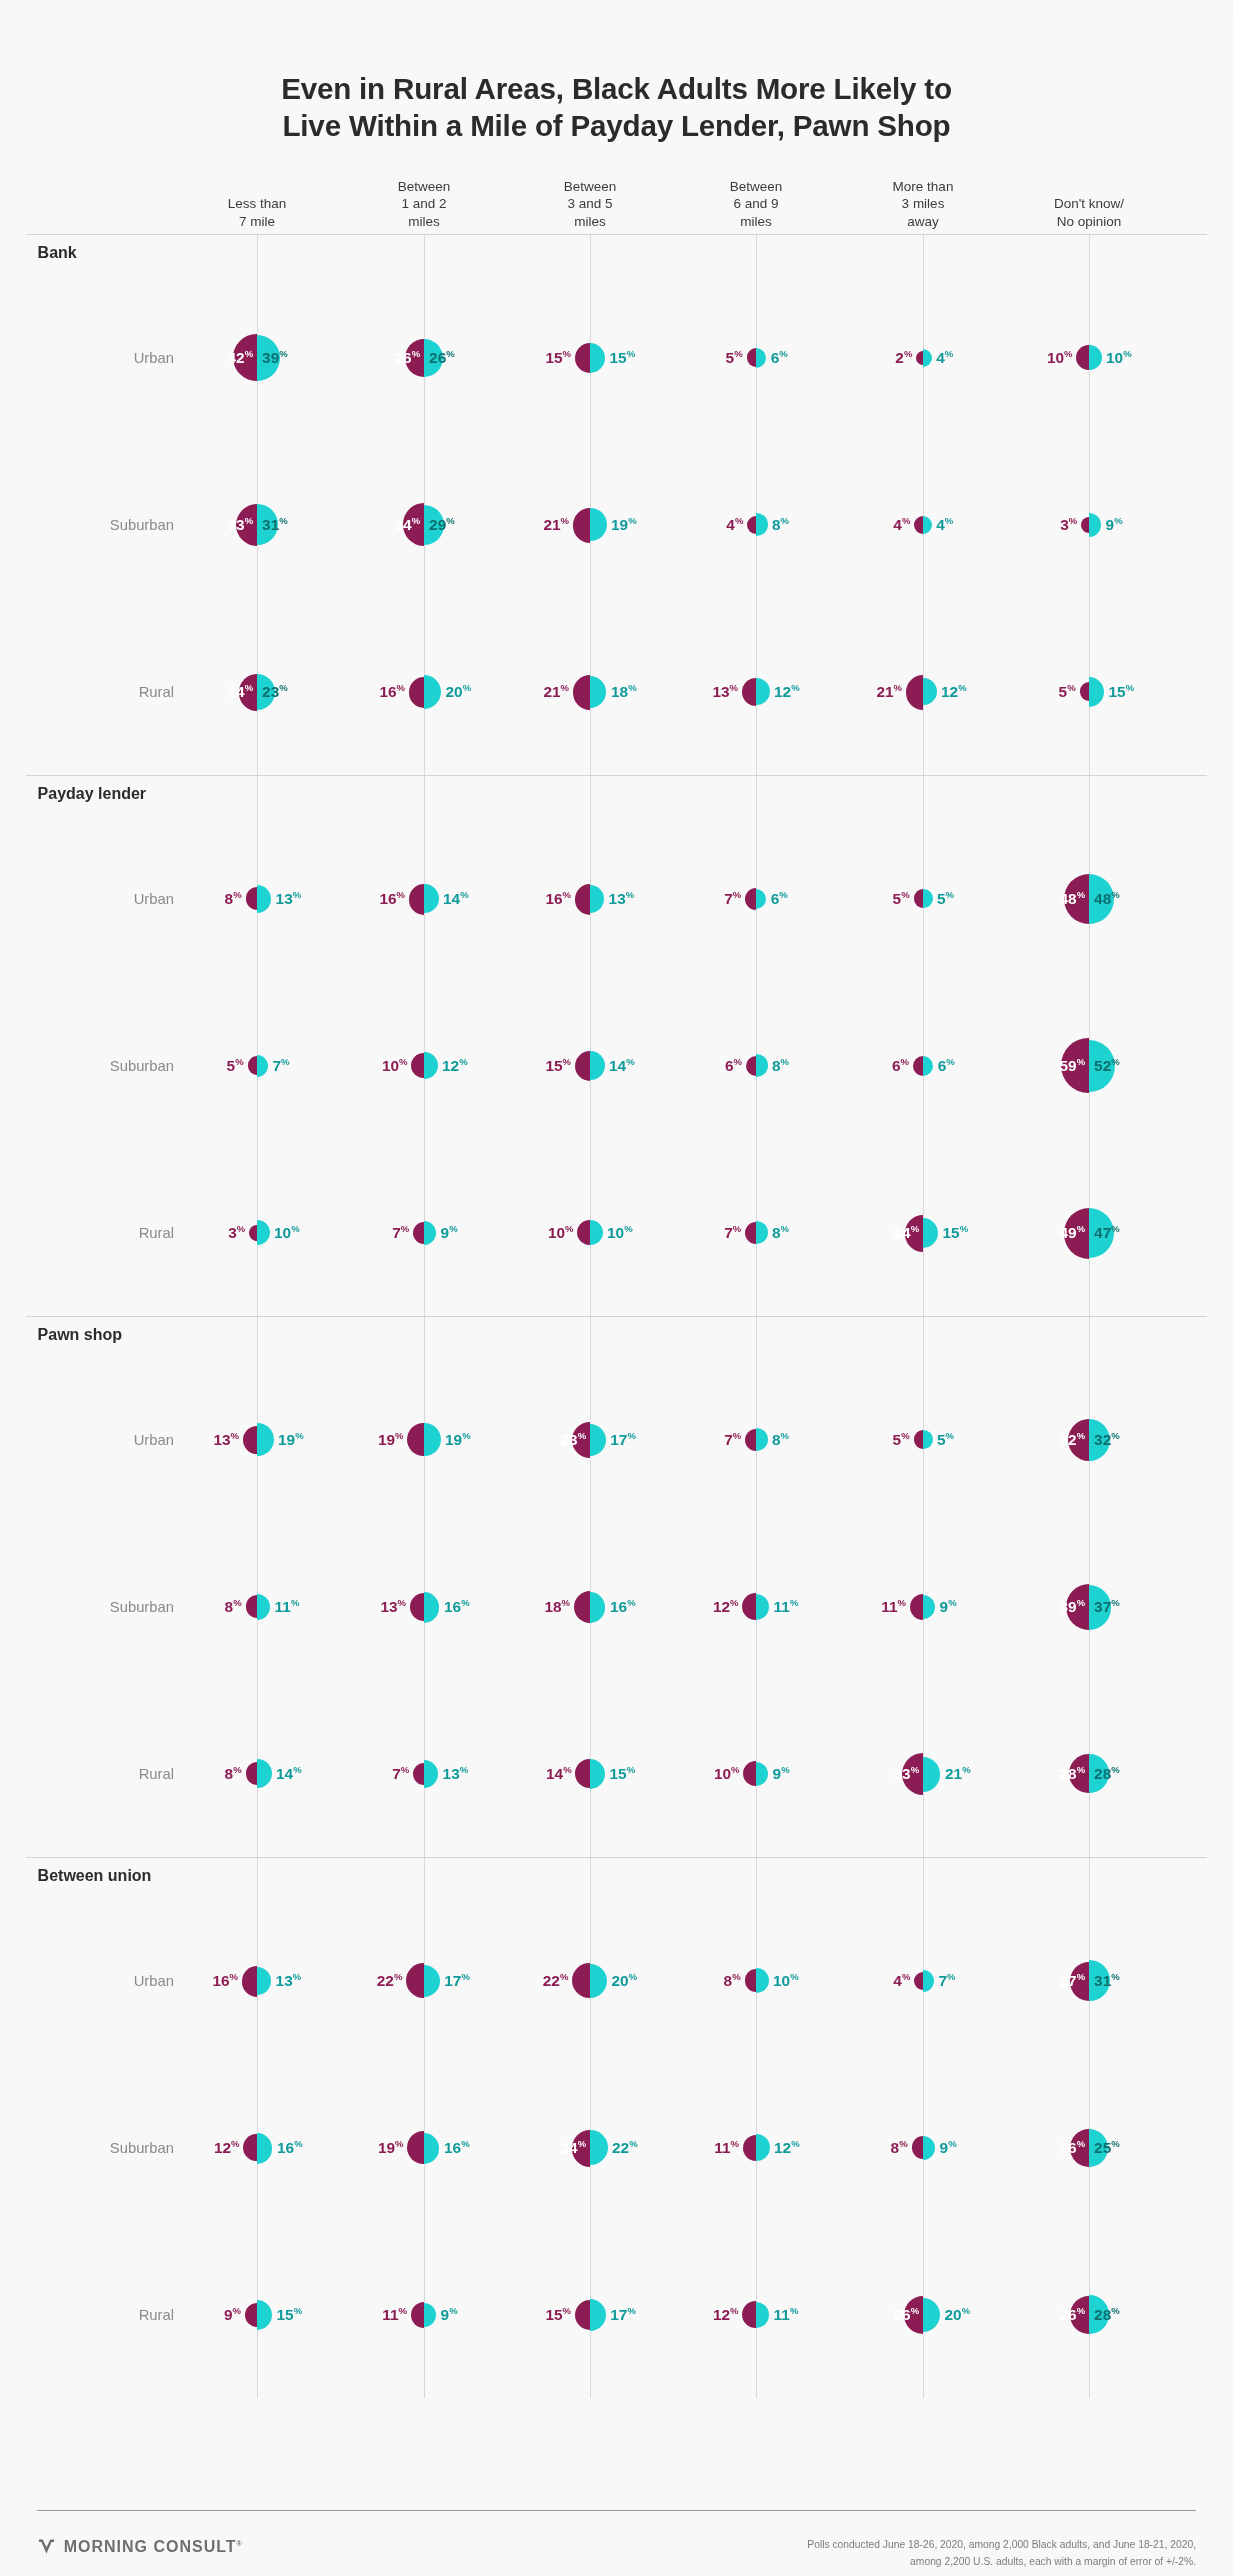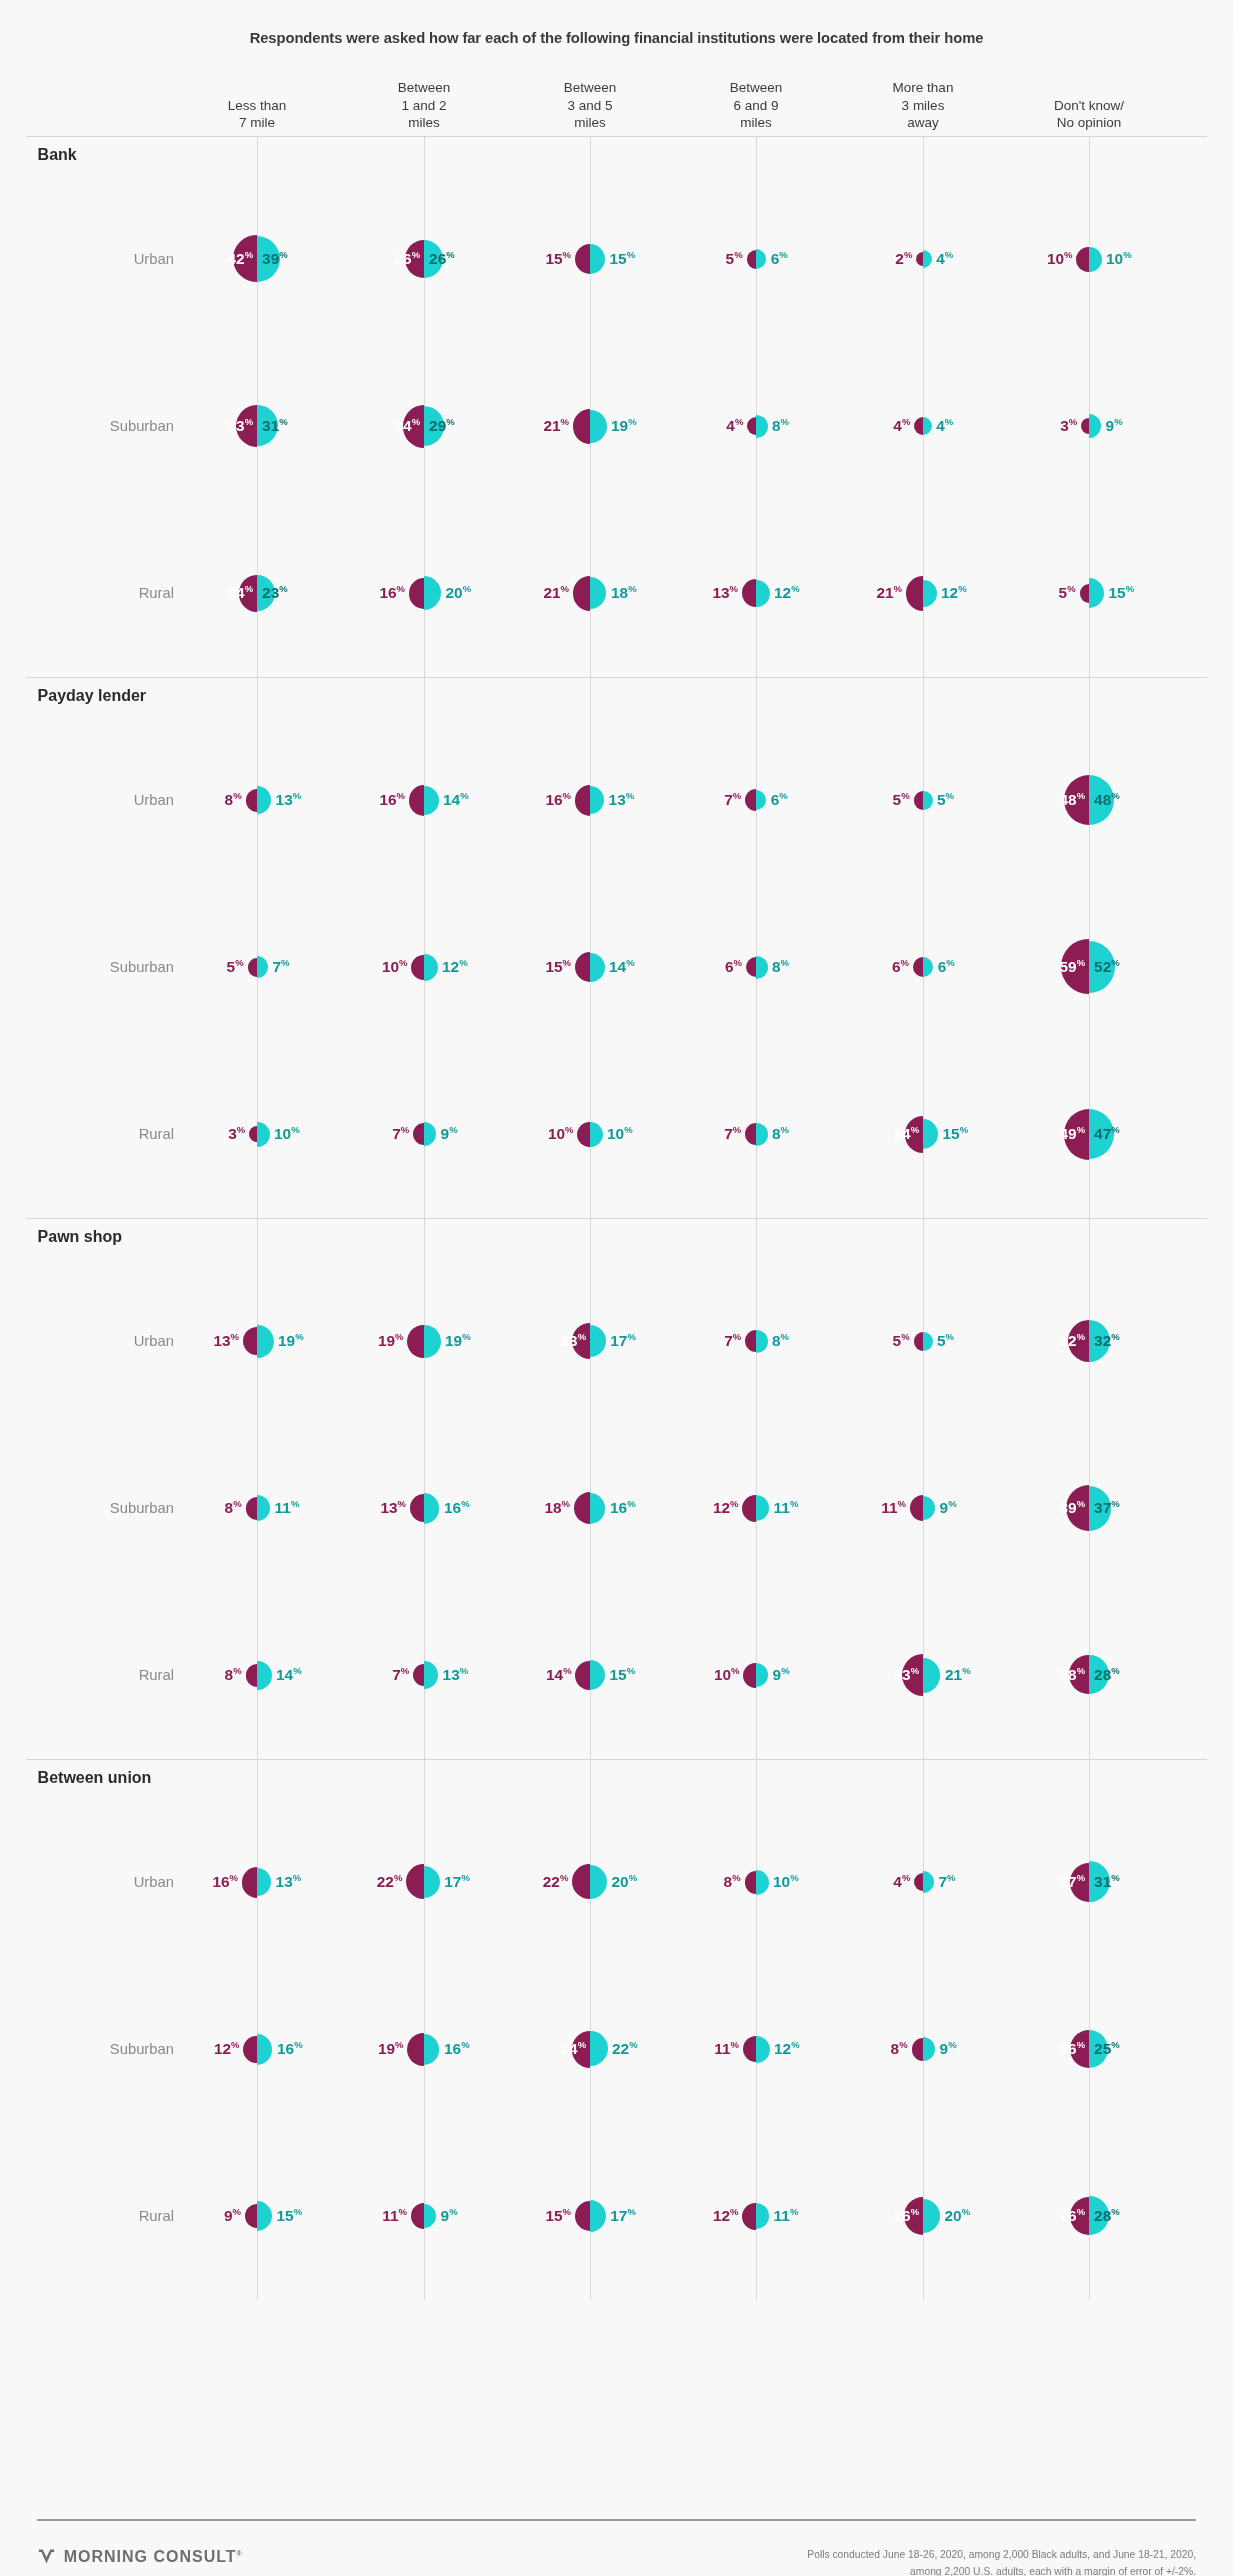--- a/index.html
+++ b/index.html
@@ -205,22 +205,25 @@
     line-height: 1.65;
     max-width: 488px;
   }
   .source .ln { display: block; }
 </style>
 </head>
 <body>
 
 <div class="page">
 
-
-  <div class="subtitle">Respondents were asked how far each of the following financial institutions were located from their home</div>
+  <h1 class="title">
+    <span class="ln">Even in Rural Areas, Black Adults More Likely to</span>
+    <span class="ln">Live Within a Mile of Payday Lender, Pawn Shop</span>
+  </h1>
+
 
 
   <div class="chart">
     <div class="col-headers" id="col-headers">
         <div class="col-head" style="left: 77px;">
           <div>Less than</div>
           <div>7 mile</div>
         </div>
         <div class="col-head" style="left: 244px;">
           <div>Between</div>

